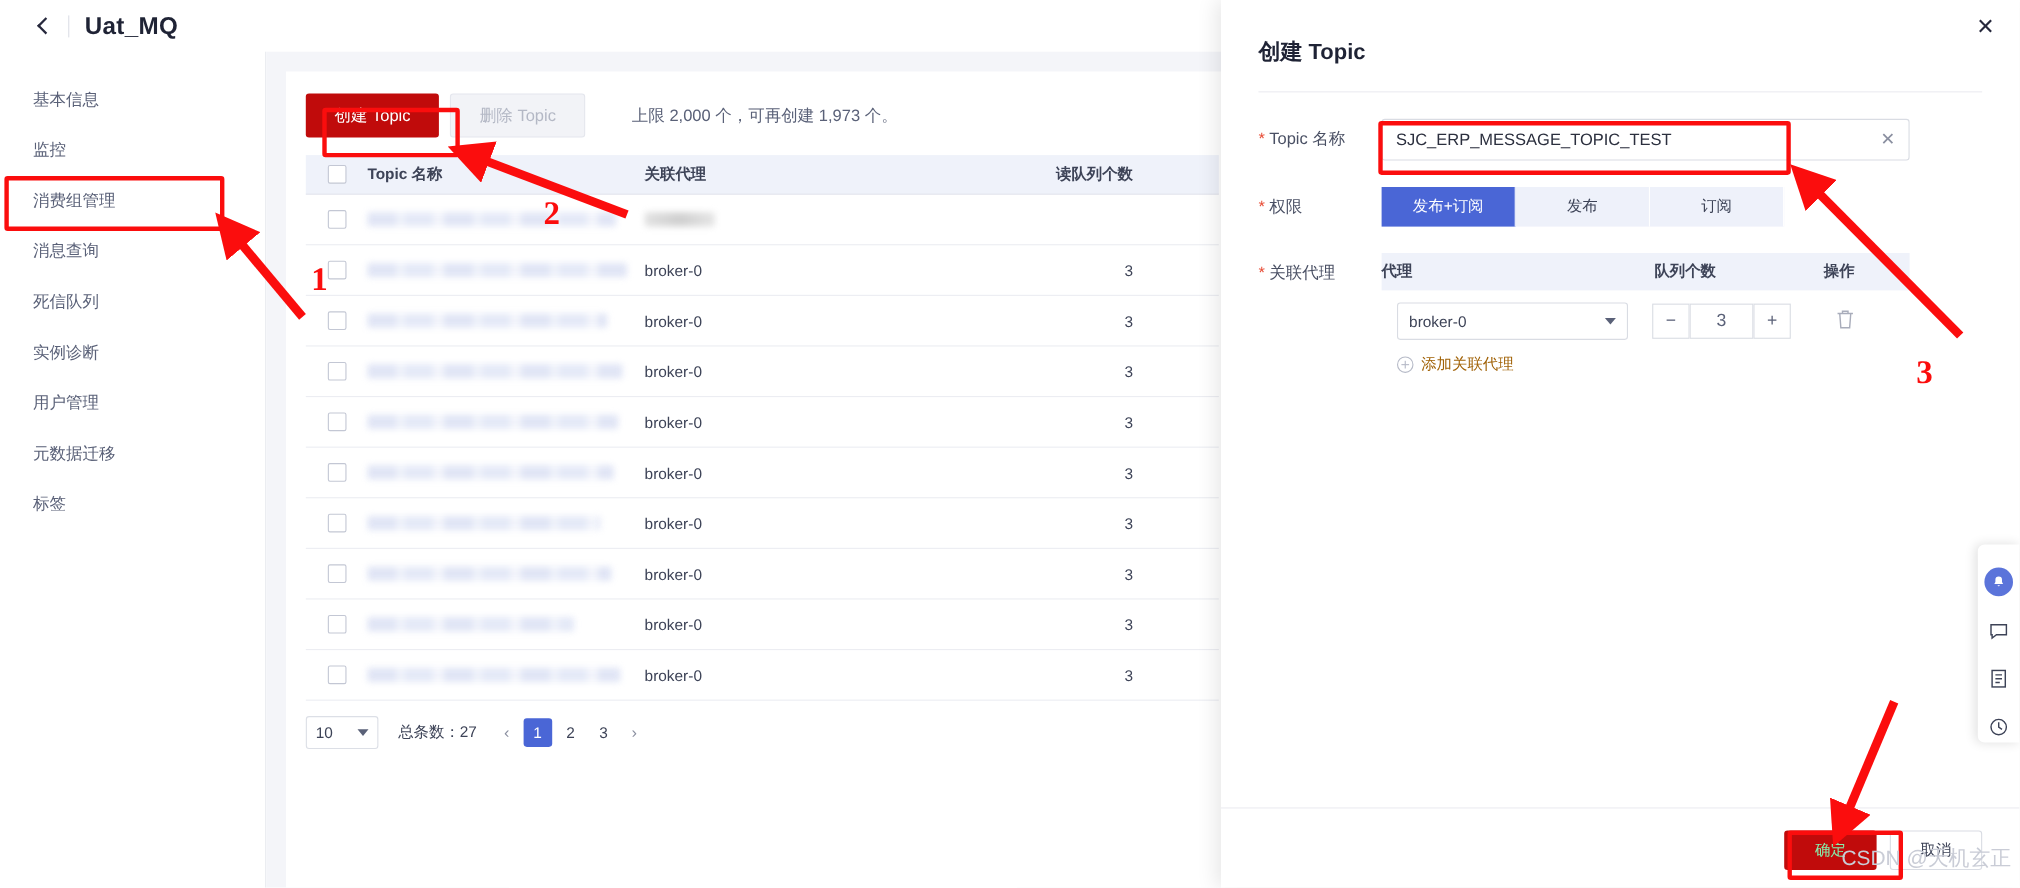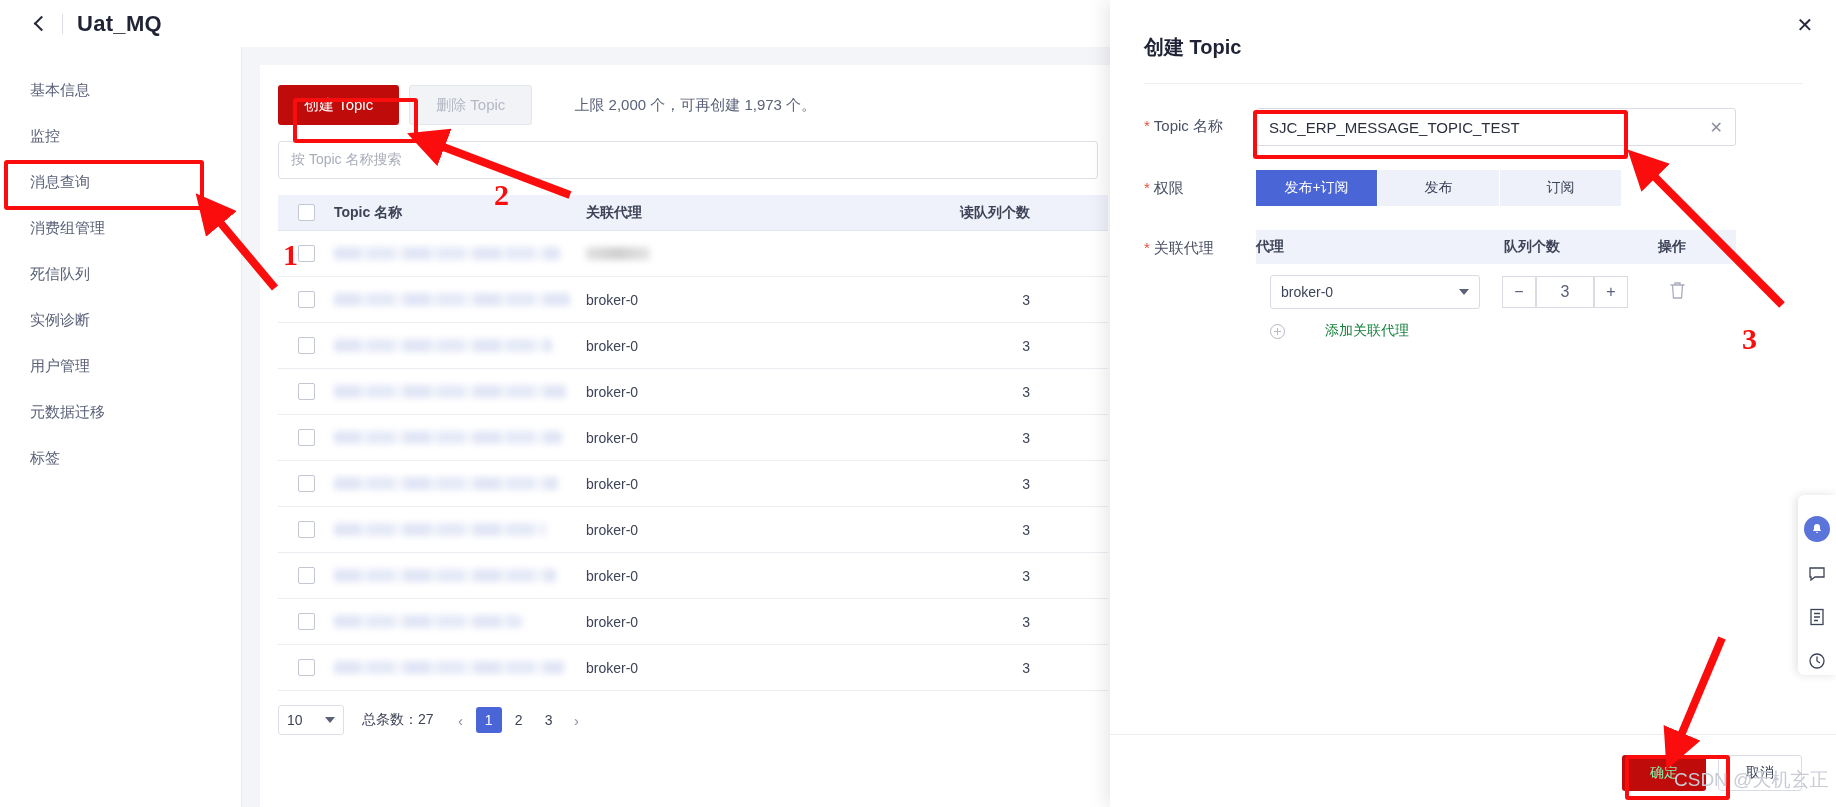--- a/index.html
+++ b/index.html
@@ -164,22 +164,22 @@
   .stepper { display:flex; margin-left:22px; }
   .stepper div {
     height:32px;border:1px solid #d9dce3;display:flex;align-items:center;justify-content:center;
     font-size:16px;color:#5a6178;background:#fff;
   }
   .st-minus{width:34px;border-right:none;cursor:pointer;}
   .st-val{width:58px;font-size:14px;color:#3d4357;}
   .st-plus{width:34px;border-left:none;cursor:pointer;}
   .trash { margin-left:40px; cursor:pointer; }
   .add-link {
-    margin-left:14px; margin-top:2px; font-size:14px; color:#15803d;
-    display:flex; align-items:center; cursor:pointer;gap:33px;
+    margin-left:14px; margin-top:2px; font-size:14px; color:#a16207;
+    display:flex; align-items:center; cursor:pointer;
   }
   .plus-circle {
     width:15px;height:15px;border:1px solid #b6bac7;border-radius:50%;
     margin-right:7px;position:relative;
   }
   .plus-circle::before,.plus-circle::after{
     content:"";position:absolute;background:#b6bac7;
   }
   .plus-circle::before{left:3px;top:6px;width:7px;height:1px;}
   .plus-circle::after{left:6px;top:3px;width:1px;height:7px;}
@@ -233,24 +233,24 @@
   </div>
 
   <div class="sidebar">
     <div class="side-item">
       <span>基本信息</span>
     </div>
     <div class="side-item">
       <span>监控</span>
     </div>
     <div class="side-item">
+      <span>消费组管理</span>
+    </div>
+    <div class="side-item">
       <span>消息查询</span>
-    </div>
-    <div class="side-item">
-      <span>消费组管理</span>
     </div>
     <div class="side-item">
       <span>死信队列</span>
     </div>
     <div class="side-item">
       <span>实例诊断</span>
     </div>
     <div class="side-item">
       <span>用户管理</span>
     </div>
@@ -264,23 +264,20 @@
 
   <div class="main">
     <div class="card">
 
       <div class="toolbar">
         <button class="btn-primary">创建 Topic</button>
         <button class="btn-disabled">删除 Topic</button>
         <span class="quota-text">上限 2,000 个，可再创建 1,973 个。</span>
       </div>
 
-      <div class="search-box">
-        <span>按 Topic 名称搜索</span>
-      </div>
 
       <div class="tbl">
         <div class="tbl-head">
           <div class="th-cb">
             <span class="cb"></span>
           </div>
           <div class="th-name">Topic 名称</div>
           <div class="th-brk">关联代理</div>
           <div class="th-q">读队列个数</div>
         </div>

